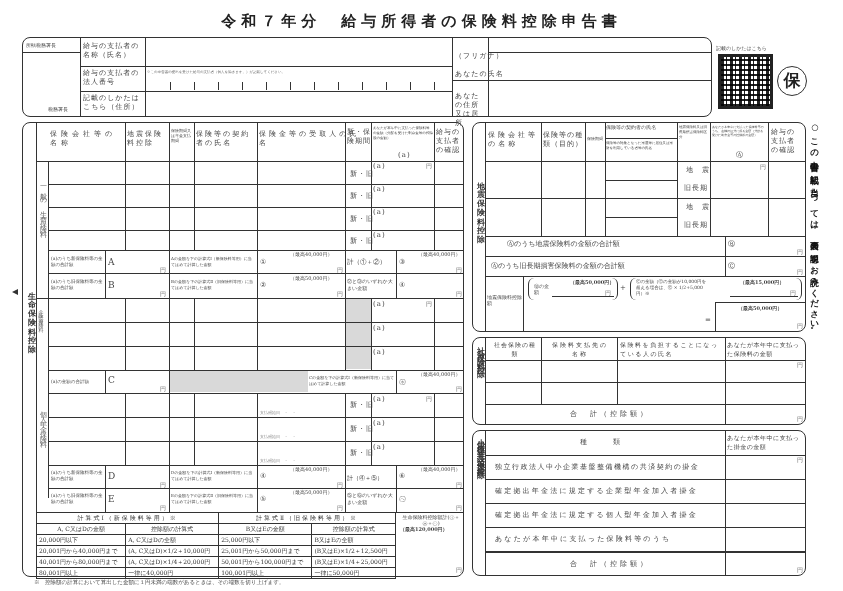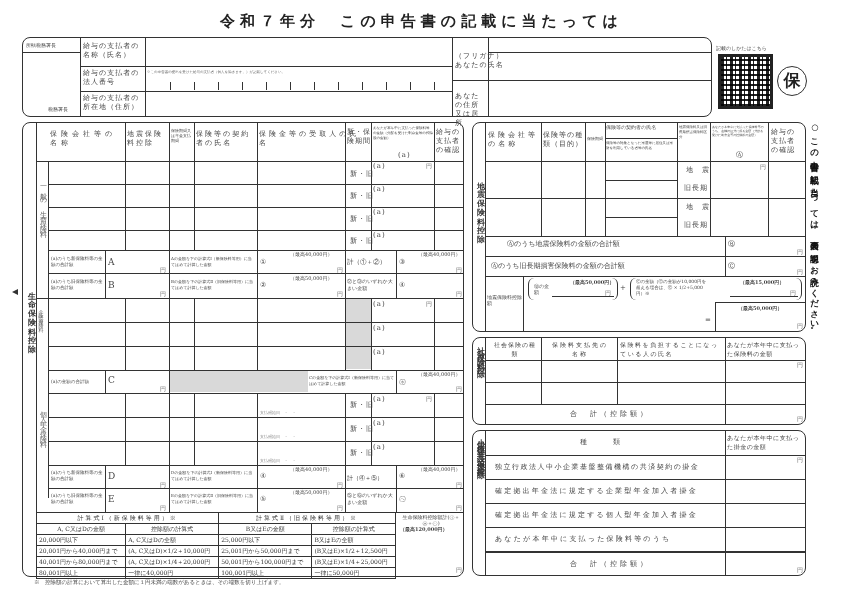--- a/index.html
+++ b/index.html
@@ -20,44 +20,44 @@
 .cap{position:absolute;font-size:5px;color:#444}
 .tbl{position:absolute;border-collapse:collapse;font-size:6px;color:#333}
 .tbl td{border:1px solid #333;padding:0 2px;height:11px;white-space:nowrap}
 .qr{position:absolute;background:
  repeating-linear-gradient(90deg,#222 0 3px,#fff 3px 5px,#222 5px 6px,#fff 6px 9px),
  repeating-linear-gradient(0deg,#222 0 2px,#fff 2px 5px);background-blend-mode:multiply}
 </style>
 </head>
 <body>
 
-<div class="title">令和７年分　この申告書の記載に当たっては</div>
+<div class="title">令和７年分　給与所得者の保険料控除申告書</div>
 
 <div class="box" style="left:22px;top:37px;width:690px;height:80px"></div>
 <div class="ln v" style="left:80px;top:38px;height:78px"></div>
 <div class="ln h" style="left:22px;top:52px;width:58px"></div>
 <div class="lb sm" style="left:26px;top:43px;font-size:5px">所轄税務署長</div>
 <div class="cell" style="left:24px;top:54px;width:55px;height:50px"></div>
 <div class="lb sm" style="left:48px;top:107px;font-size:5px">税務署長</div>
 <div class="ln v" style="left:145px;top:38px;height:78px"></div>
 <div class="ln v" style="left:452px;top:38px;height:78px"></div>
 <div class="ln v" style="left:488px;top:38px;height:78px"></div>
 <div class="ln h" style="left:80px;top:66px;width:372px"></div>
 <div class="ln h" style="left:80px;top:91px;width:372px"></div>
 <div class="ln h" style="left:488px;top:52px;width:224px"></div>
 <div class="ln h" style="left:452px;top:80px;width:260px"></div>
 <div class="lb" style="left:83px;top:42px;width:60px">給与の支払者の名称（氏名）</div>
 <div class="cell" style="left:147px;top:39px;width:303px;height:26px"></div>
 <div class="lb" style="left:83px;top:69px;width:60px">給与の支払者の法人番号</div>
 <div class="lb" style="left:147px;top:68px;font-size:3.5px;letter-spacing:0;white-space:nowrap;color:#666">※この申告書の提出を受けた給与の支払者（個人を除きます。）が記載してください。</div>
 <div class="cell" style="left:147px;top:74px;width:303px;height:16px;background:repeating-linear-gradient(90deg,transparent 0 23px,#333 23px 24px);background-size:24px 8px;background-repeat:repeat-x;background-position:0 8px"></div>
-<div class="lb" style="left:83px;top:94px;width:60px">給与の支払者の所在地（住所）</div>
+<div class="lb" style="left:83px;top:94px;width:60px">記載のしかたはこちら（住所）</div>
 <div class="cell" style="left:147px;top:92px;width:303px;height:23px"></div>
 <div class="lb" style="left:455px;top:52px">（フリガナ）</div>
-<div class="lb" style="left:455px;top:61px">あなたの氏名</div>
+<div class="lb" style="left:455px;top:70px">あなたの氏名</div>
 <div class="cell" style="left:490px;top:39px;width:220px;height:12px"></div>
 <div class="cell" style="left:490px;top:54px;width:220px;height:25px"></div>
 <div class="lb" style="left:455px;top:92px;width:32px">あなたの住所又は居所</div>
 <div class="cell" style="left:490px;top:82px;width:220px;height:33px"></div>
 <div class="lb sm" style="left:716px;top:46px;font-size:5px">記載のしかたはこちら</div>
 <div class="qr" style="left:718px;top:54px;width:55px;height:55px;border:3px solid #222"></div>
 <div class="abs" style="left:777px;top:66px;width:30px;height:30px;border:1.5px solid #333;border-radius:50%;text-align:center;line-height:27px;font-size:17px;font-weight:bold;font-family:'DejaVu Sans',sans-serif;color:#222">保</div>
 
 <div class="box" style="left:22px;top:122px;width:442px;height:455px"></div>
 <div class="abs" style="left:12px;top:289px;width:0;height:0;border-top:3px solid transparent;border-bottom:3px solid transparent;border-right:6px solid #333"></div>

